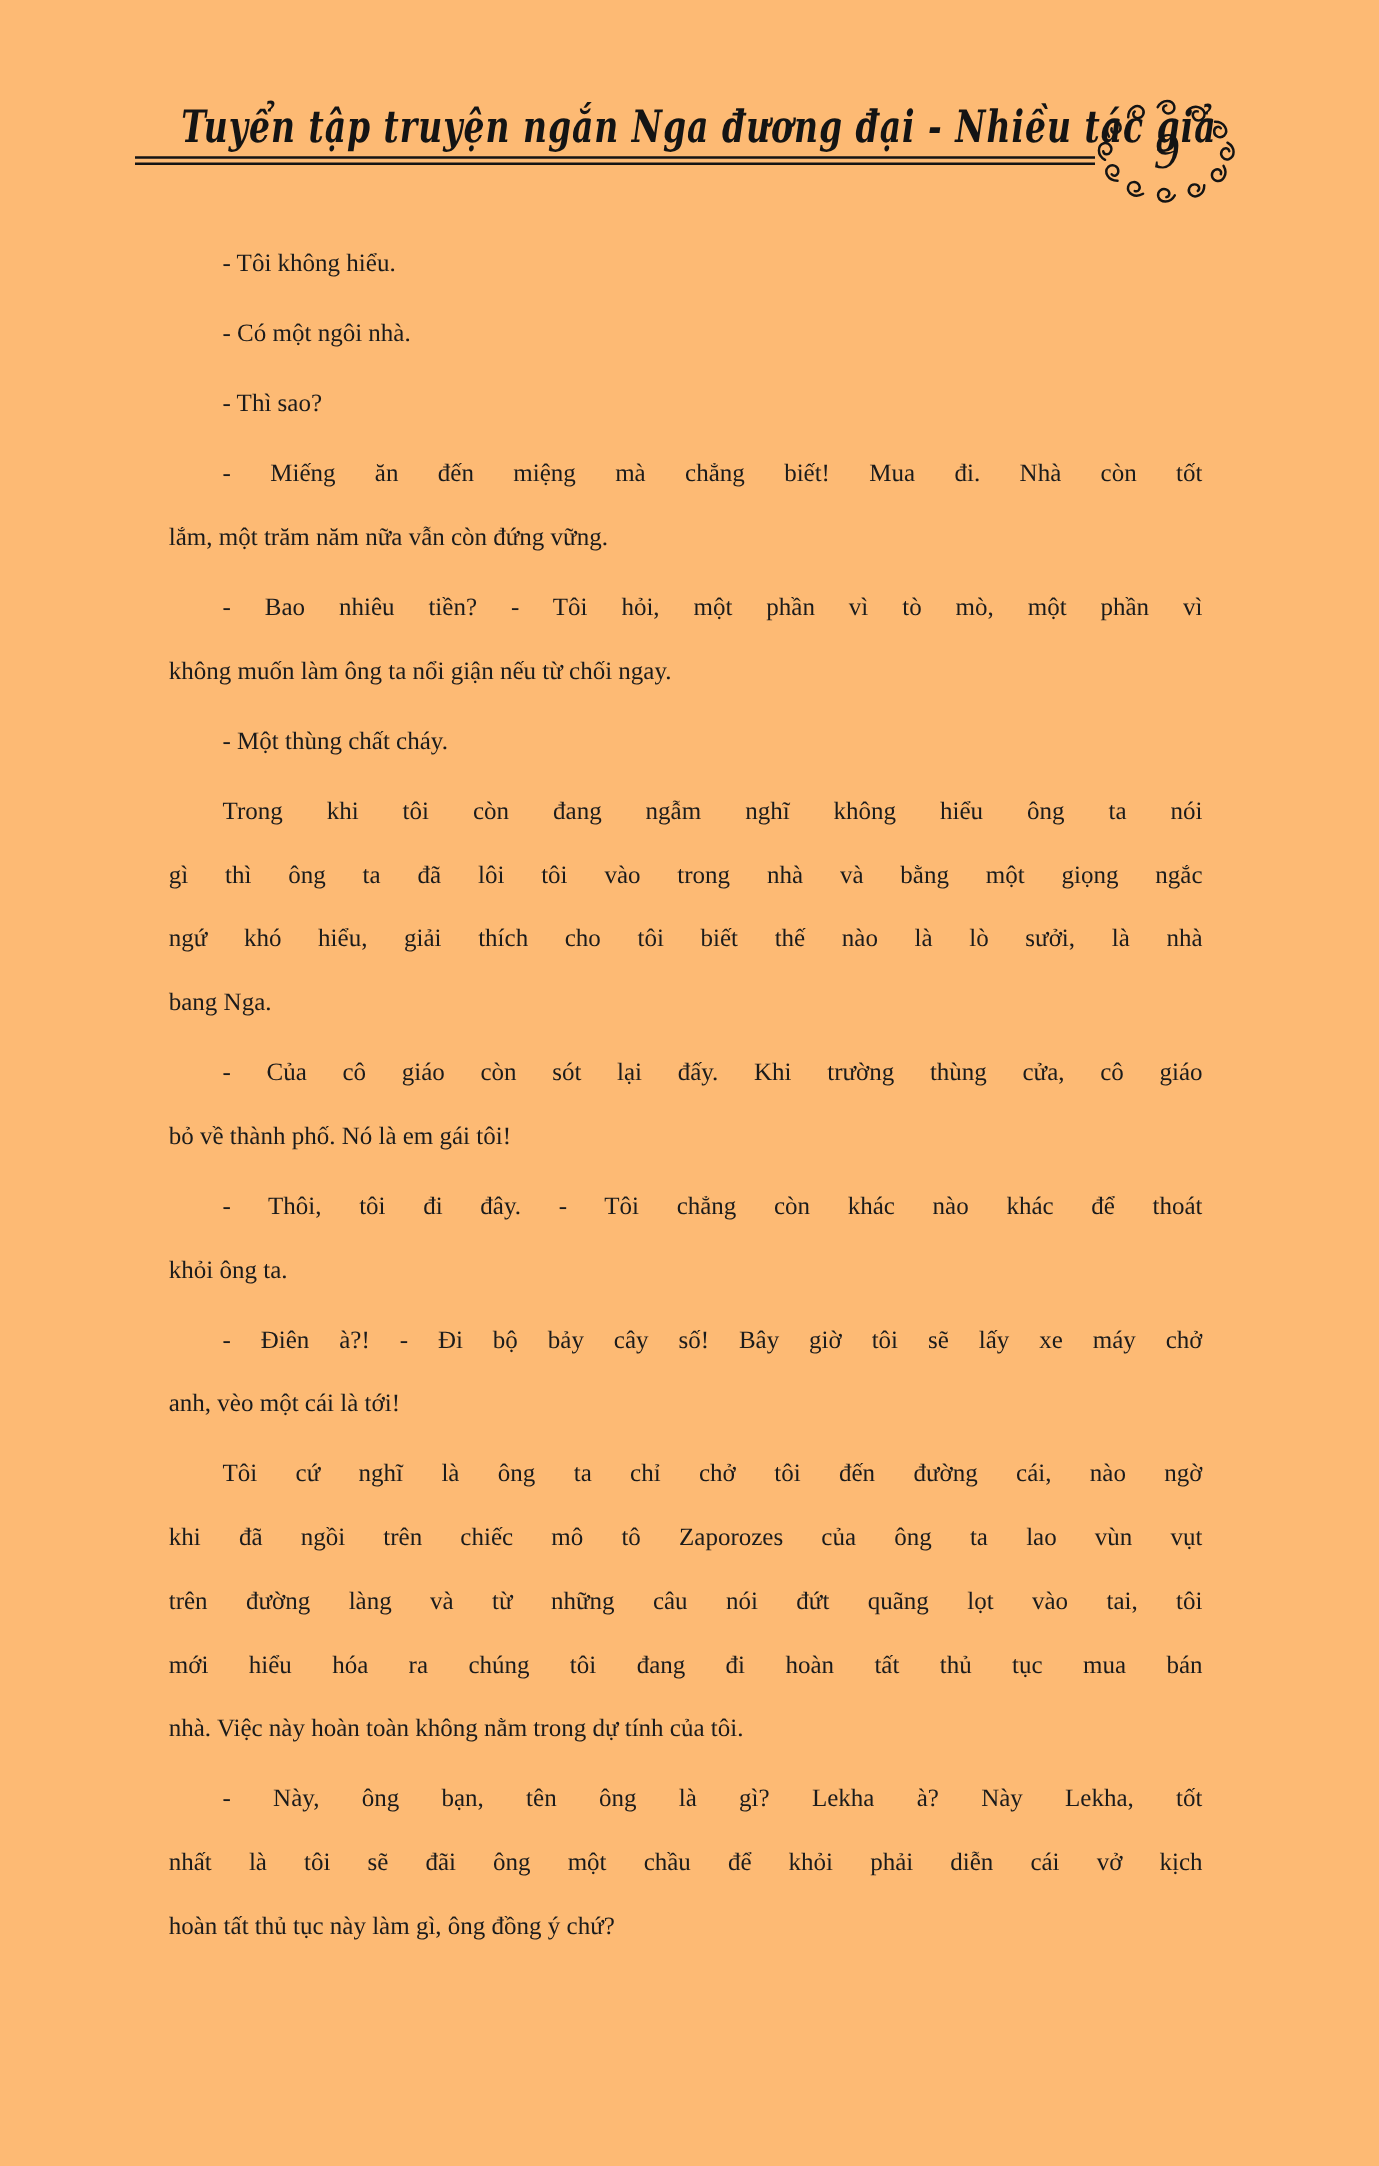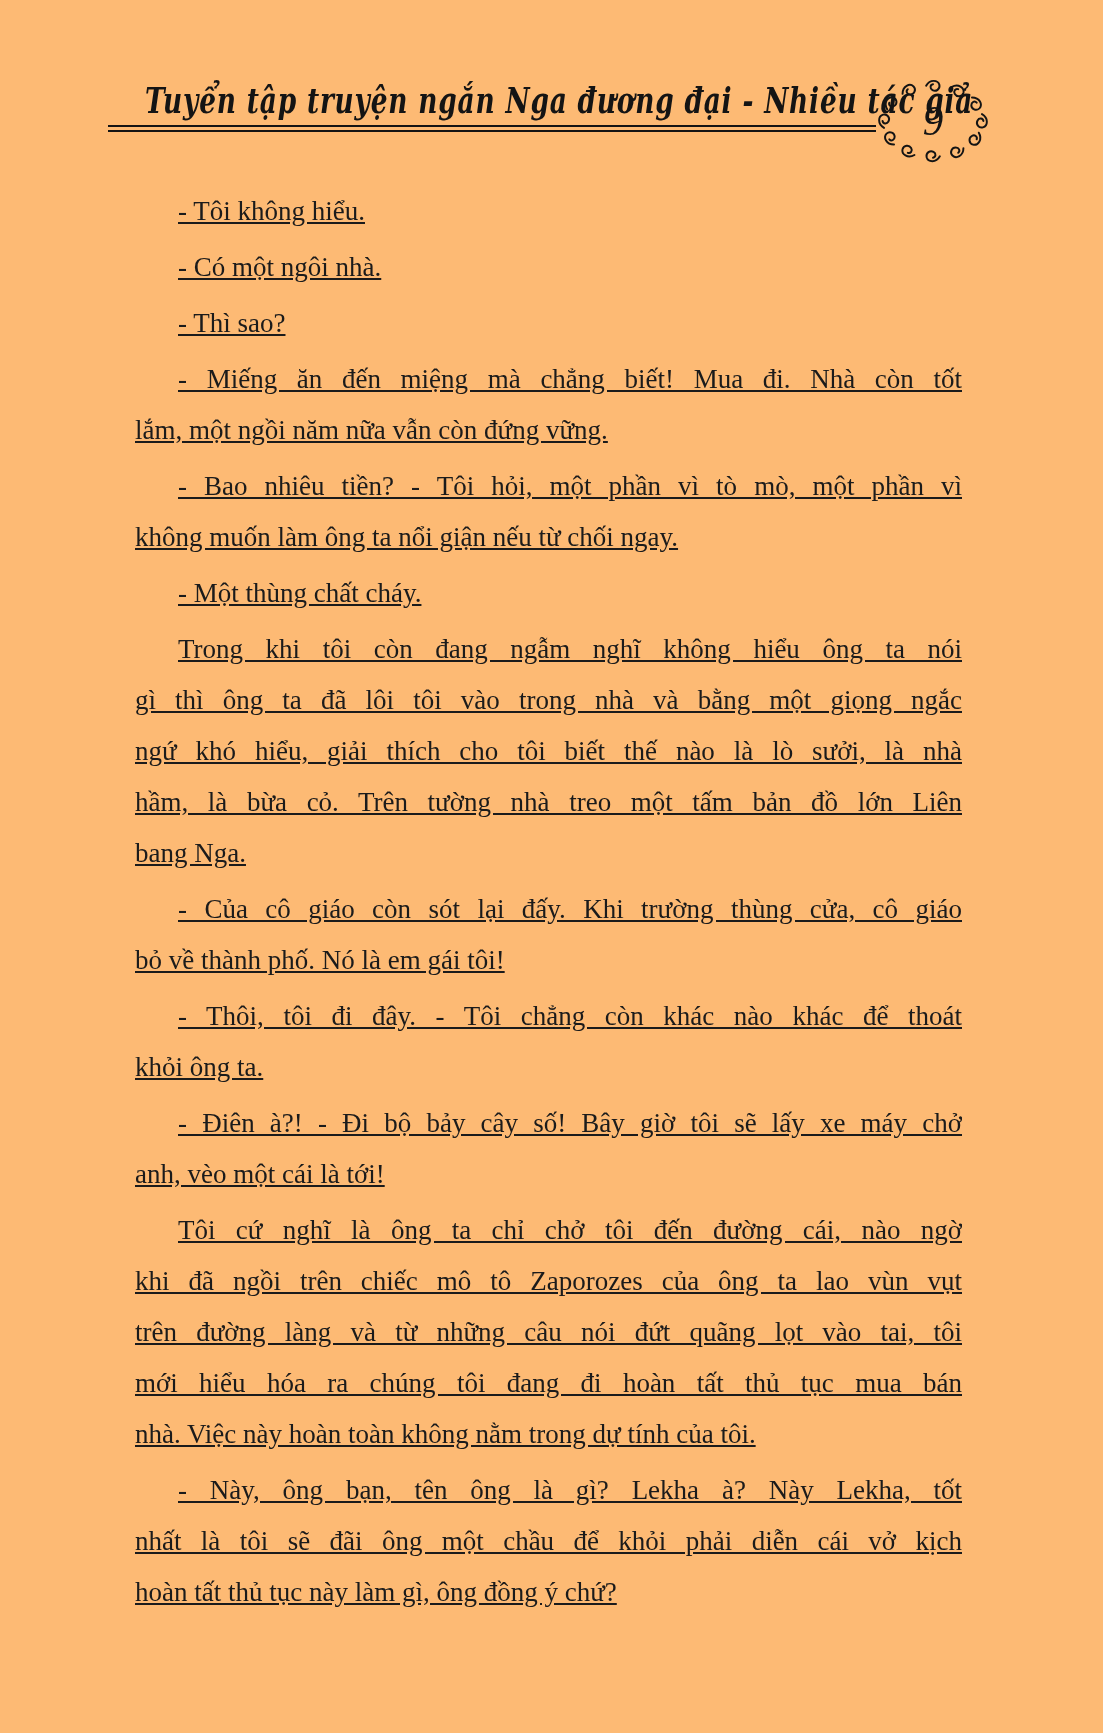--- a/index.html
+++ b/index.html
@@ -58,25 +58,24 @@
     left: 135px;
     top: 186px;
     width: 827px;
   }
   .para { margin: 0; }
   .para + .para { margin-top: 5px; }
   .jline {
     display: block;
     height: 51px;
     line-height: 51px;
-    font-size: 27px;
+    font-size: 20px;
     text-align: justify;
     overflow: hidden;
     white-space: normal;
-    text-decoration: underline;
   }
   .jline::after {
     content: "";
     display: inline-block;
     width: 100%;
     height: 0;
   }
   .jline.last { text-align: left; }
   .jline.last::after { content: none; }
   .para .jline:first-child { text-indent: 43px; }
@@ -119,34 +118,33 @@
         <div class="jline last">- Tôi không hiểu.</div>
       </div>
       <div class="para">
         <div class="jline last">- Có một ngôi nhà.</div>
       </div>
       <div class="para">
         <div class="jline last">- Thì sao?</div>
       </div>
       <div class="para">
         <div class="jline">- Miếng ăn đến miệng mà chẳng biết! Mua đi. Nhà còn tốt</div>
-        <div class="jline last">lắm, một ngồi năm nữa vẫn còn đứng vững.</div>
+        <div class="jline last">lắm, một trăm năm nữa vẫn còn đứng vững.</div>
       </div>
       <div class="para">
         <div class="jline">- Bao nhiêu tiền? - Tôi hỏi, một phần vì tò mò, một phần vì</div>
         <div class="jline last">không muốn làm ông ta nổi giận nếu từ chối ngay.</div>
       </div>
       <div class="para">
         <div class="jline last">- Một thùng chất cháy.</div>
       </div>
       <div class="para">
         <div class="jline">Trong khi tôi còn đang ngẫm nghĩ không hiểu ông ta nói</div>
         <div class="jline">gì thì ông ta đã lôi tôi vào trong nhà và bằng một giọng ngắc</div>
         <div class="jline">ngứ khó hiểu, giải thích cho tôi biết thế nào là lò sưởi, là nhà</div>
-        <div class="jline">hầm, là bừa cỏ. Trên tường nhà treo một tấm bản đồ lớn Liên</div>
         <div class="jline last">bang Nga.</div>
       </div>
       <div class="para">
         <div class="jline">- Của cô giáo còn sót lại đấy. Khi trường thùng cửa, cô giáo</div>
         <div class="jline last">bỏ về thành phố. Nó là em gái tôi!</div>
       </div>
       <div class="para">
         <div class="jline">- Thôi, tôi đi đây. - Tôi chẳng còn khác nào khác để thoát</div>
         <div class="jline last">khỏi ông ta.</div>
       </div>

